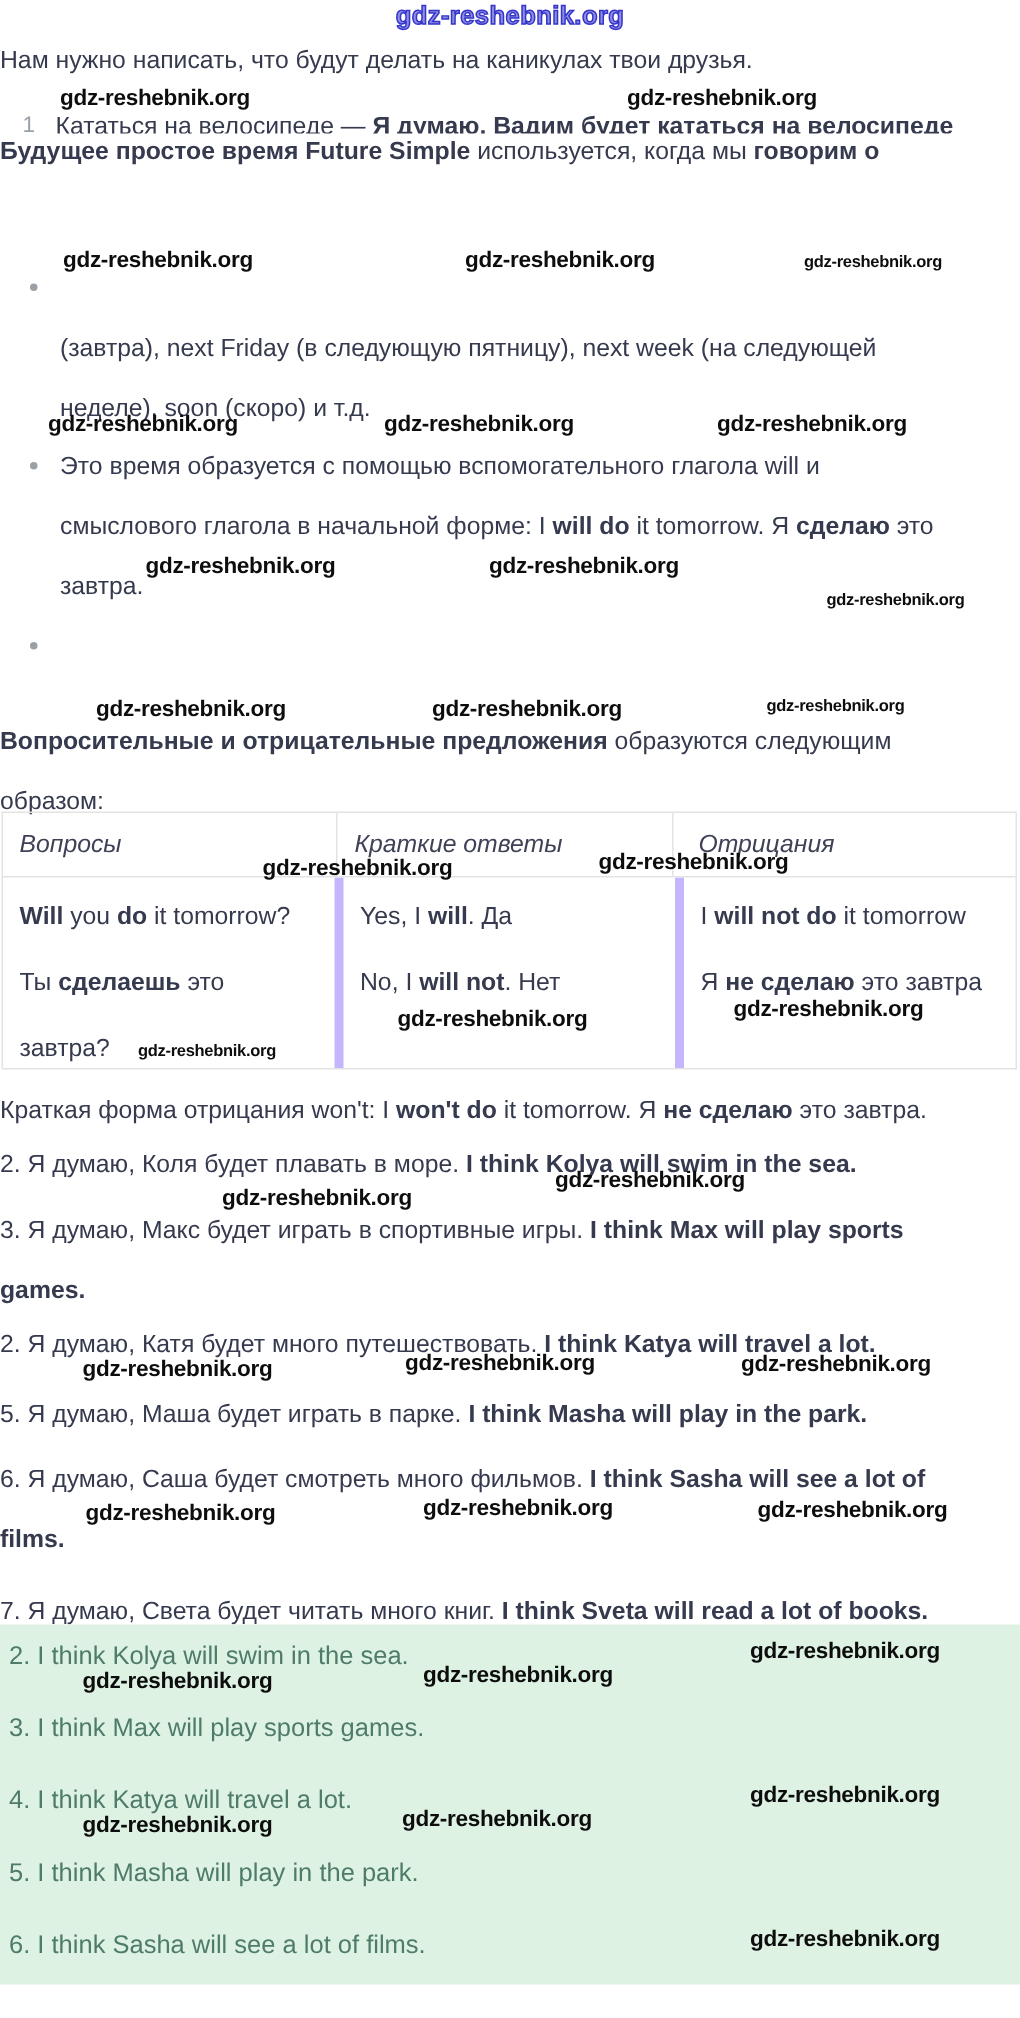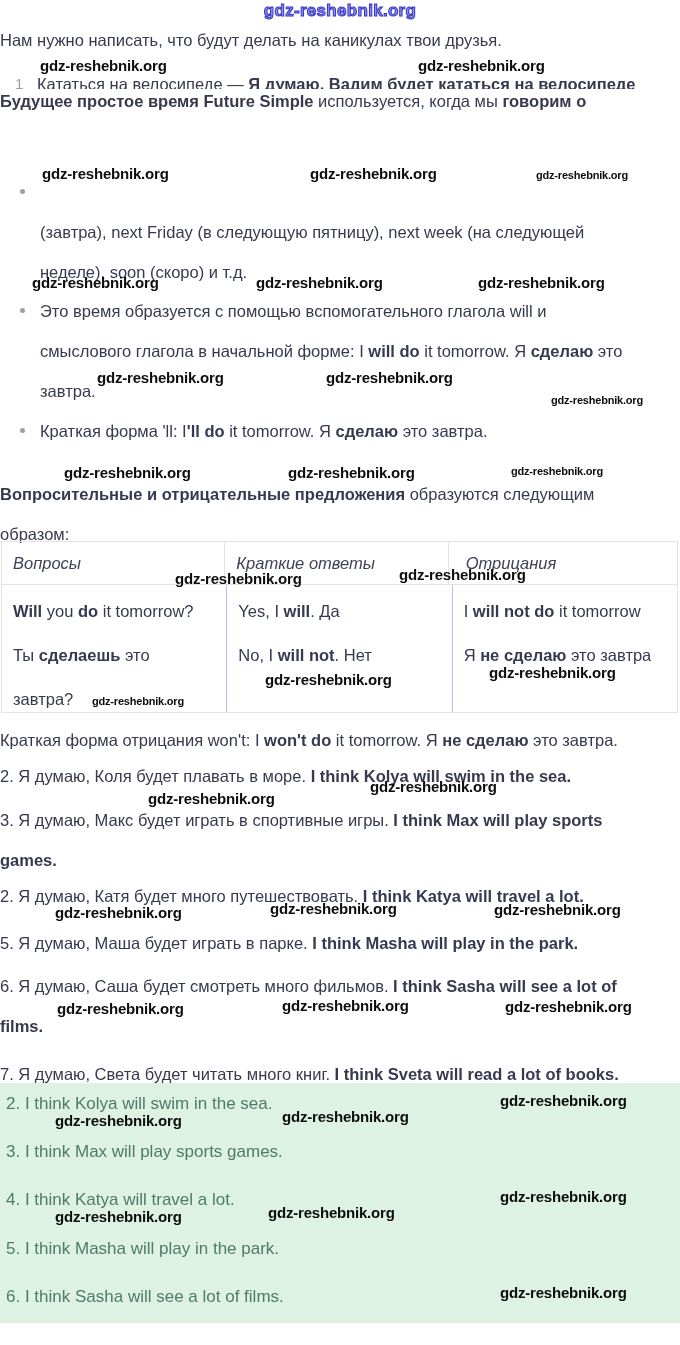--- a/index.html
+++ b/index.html
@@ -23,21 +23,21 @@
   .bullet .dot{position:absolute;left:20px;top:17px;width:5px;height:5px;border-radius:50%;background:#9aa0a6;}
 
   
   .gtable{position:absolute;top:541px;left:1px;width:677px;border:1px solid #e3e3e3;background:transparent;box-sizing:border-box;}
   .hrow{display:flex;height:42px;border-bottom:1px solid #e3e3e3;}
   .hcell{flex:1;line-height:42px;padding-left:11px;font-style:italic;color:#3f4257;box-sizing:border-box;}
   .hcell + .hcell{border-left:1px solid #e3e3e3;}
   .hcell.last{padding-left:17px;}
   .brow{display:flex;height:127px;overflow:hidden;}
   .bcell{flex:1;padding:4px 0 0 11px;line-height:44px;box-sizing:border-box;white-space:nowrap;overflow:hidden;}
-  .bcell + .bcell{border-left:1px solid #c4b5fd;}
+  .bcell + .bcell{border-left:6px solid #c4b5fd;}
 
   
   .green{position:absolute;top:1083px;left:0;width:680px;height:240px;background:#ddf2e3;overflow:hidden;}
   .gitem{position:absolute;left:6px;width:670px;line-height:24px;font-size:17px;color:#4e7b6a;white-space:nowrap;}
 
   
   .wm{position:absolute;font-weight:700;font-size:15px;color:#0d0d0d;letter-spacing:-0.2px;white-space:nowrap;line-height:18px;}
   .wm.sm{font-size:11px;line-height:13px;}
   .wm-blue{
     position:absolute;top:1px;left:50%;transform:translateX(-50%);
@@ -64,21 +64,20 @@
   <div class="blk t40 bullet" style="top:172px;">
     <span class="dot"></span>
     <span class="lines"><br><span>(завтра), next Friday (в следующую пятницу), next week (на следующей</span><br><span>неделе), soon (скоро) и т.д.</span></span>
   </div>
   <div class="blk t40 bullet" style="top:291px;">
     <span class="dot"></span>
     <span class="lines"><span>Это время образуется с помощью вспомогательного глагола will и</span><br><span>смыслового глагола в начальной форме: I </span><span class="b">will do</span><span> it tomorrow. Я </span><span class="b">сделаю</span><span> это</span><br><span>завтра.</span></span>
   </div>
   <div class="blk t40 bullet" style="top:411px;">
     <span class="dot"></span>
-    <span class="lines"><span>Краткая форма 'll: I</span><span class="b">'ll do</span><span> it tomorrow. Я </span><span class="b">сделаю</span><span> это завтра.</span></span>
   </div>
 
   <div class="blk t40 lines" style="top:474px;"><span class="b">Вопросительные и отрицательные предложения</span><span> образуются следующим</span><br><span>образом:</span></div>
 
   <div class="gtable">
     <div class="hrow">
       <div class="hcell">Вопросы</div>
       <div class="hcell">Краткие ответы</div>
       <div class="hcell last">Отрицания</div>
     </div>

